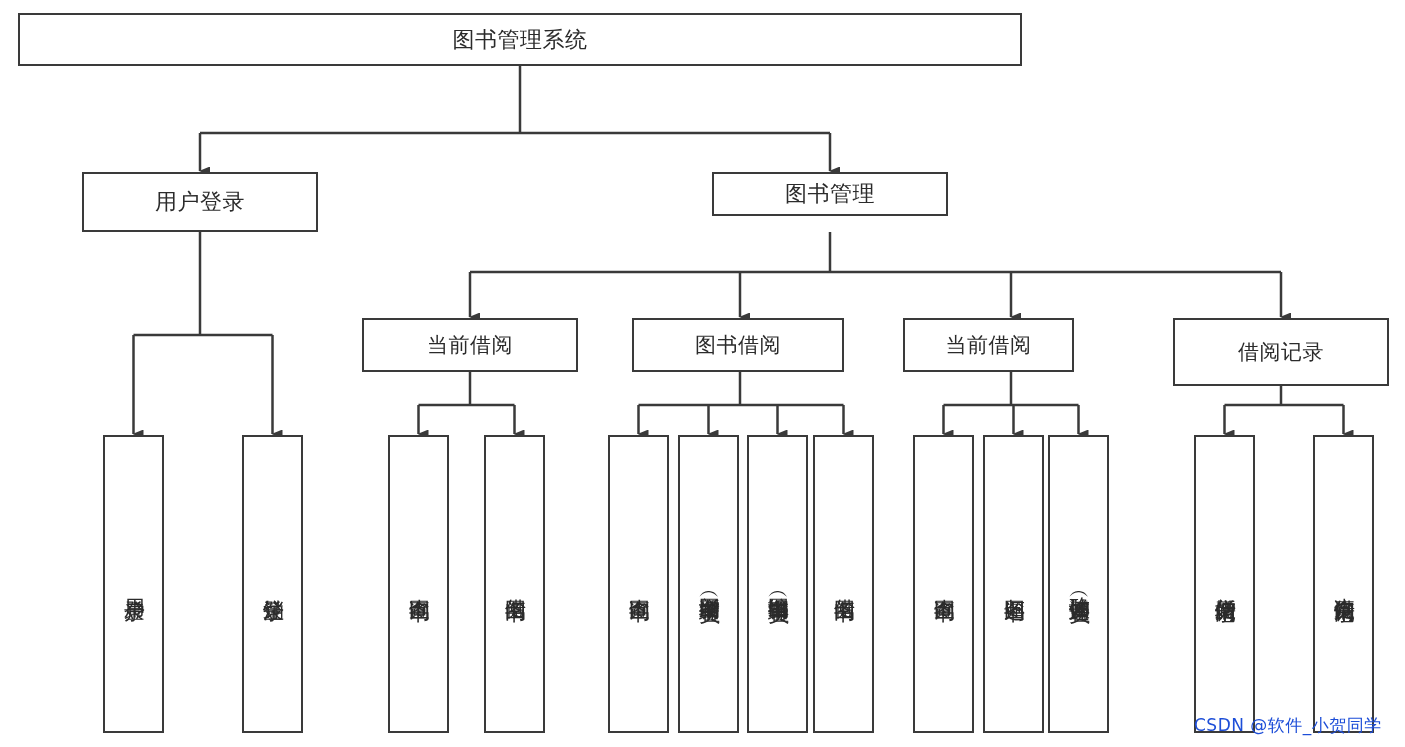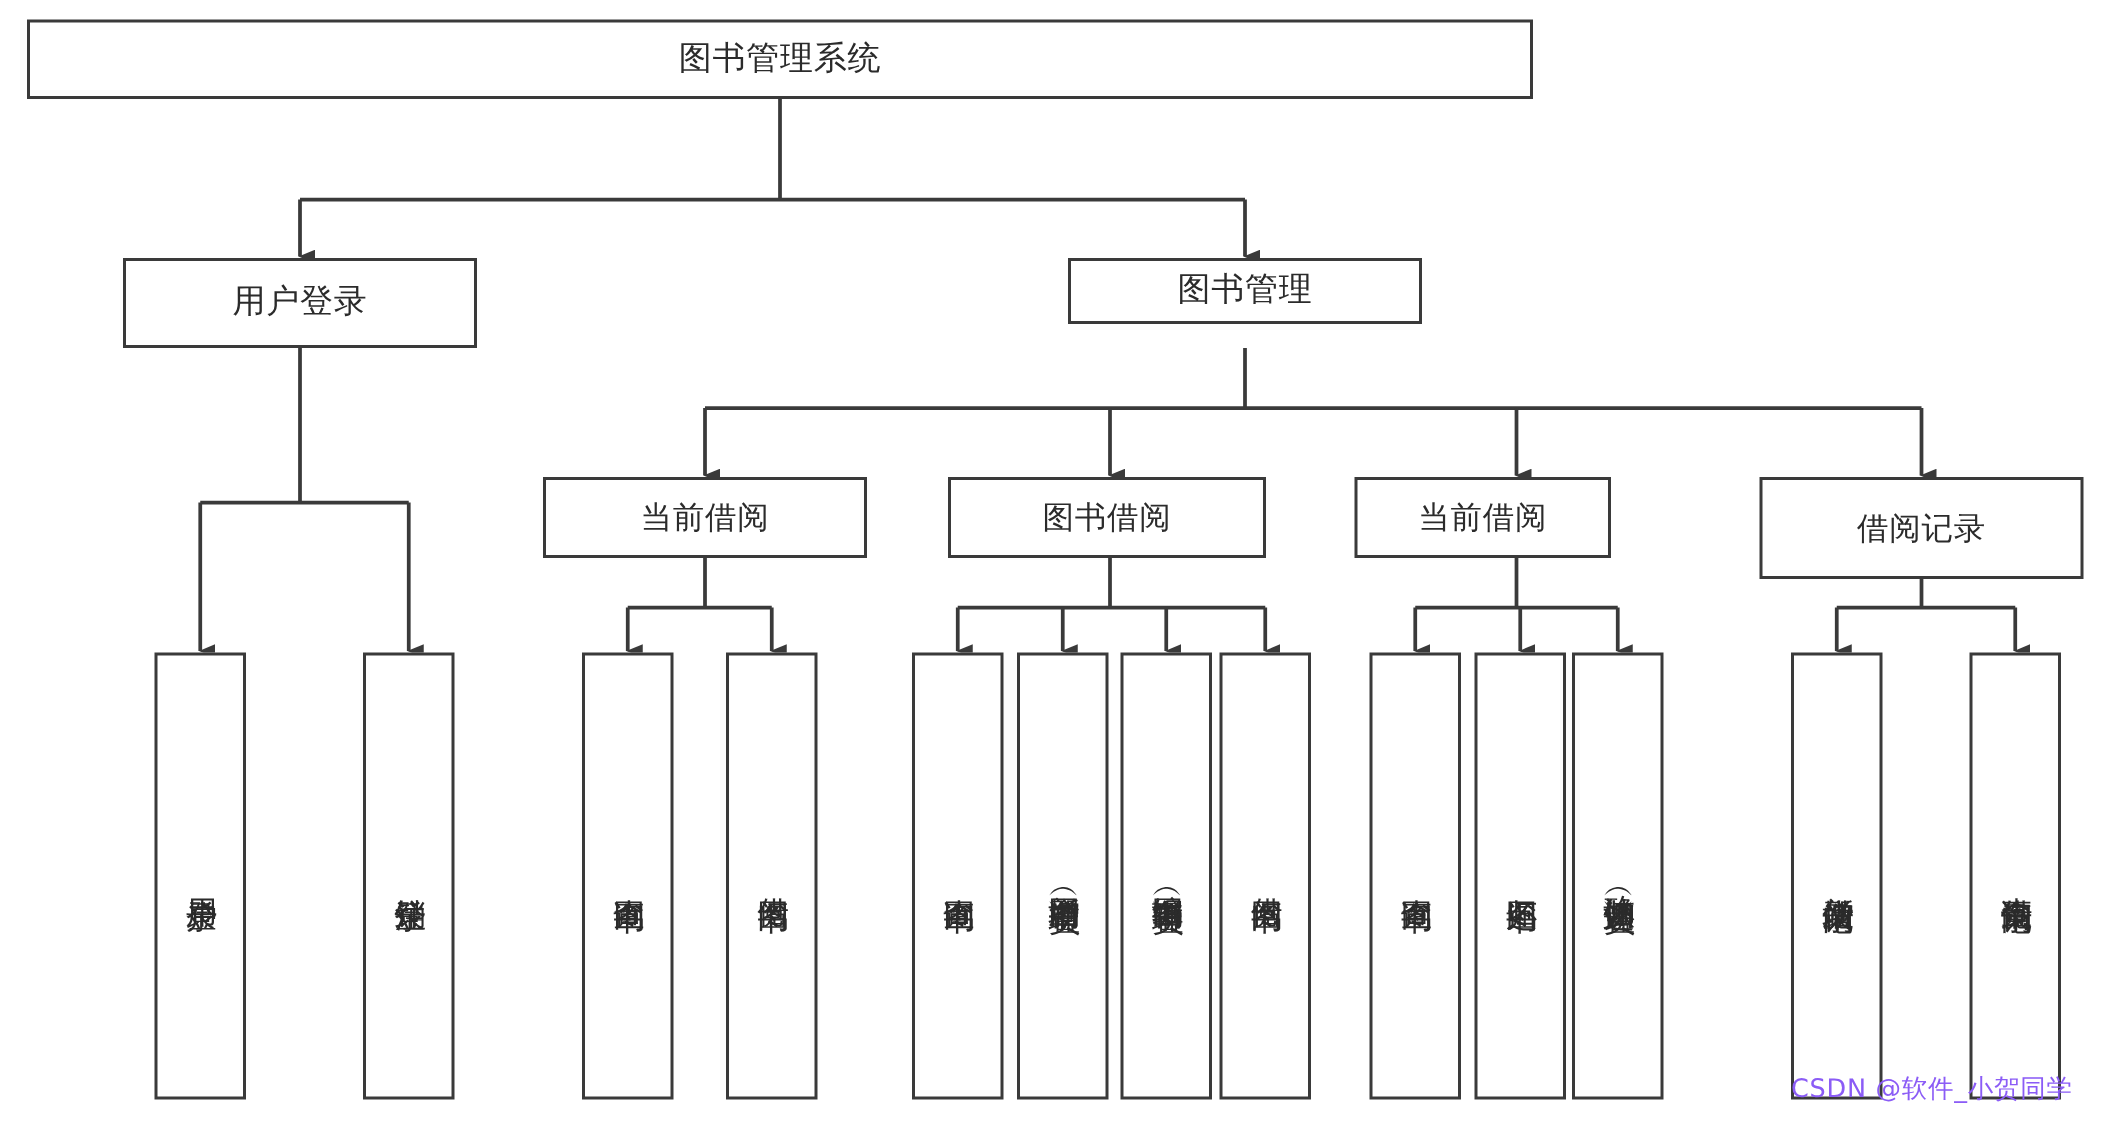--- a/index.html
+++ b/index.html
@@ -166,14 +166,14 @@
       <div class="node-box level3 vertical" style="left: 1048px; top: 435px; width: 61px; height: 298px; border-color: rgb(58, 58, 58);">
         <span class="node-label" style="color: rgb(43, 43, 43);">确认归还（管理员）</span>
       </div>
       <div class="node-box level3 vertical" style="left: 1194px; top: 435px; width: 61px; height: 298px; border-color: rgb(58, 58, 58);">
         <span class="node-label" style="color: rgb(43, 43, 43);">新增借阅记录</span>
       </div>
       <div class="node-box level3 vertical" style="left: 1313px; top: 435px; width: 61px; height: 298px; border-color: rgb(58, 58, 58);">
         <span class="node-label" style="color: rgb(43, 43, 43);">查询借阅记录</span>
       </div>
     </div>
-  <div class="watermark" style="left: 1194px; top: 714px; color: #8b5cf6;">CSDN @软件_小贺同学</div>
+  <div class="watermark" style="left: 1194px; top: 714px; color: #1d4ed8;">CSDN @软件_小贺同学</div>
 </div>
 
 </body></html>

